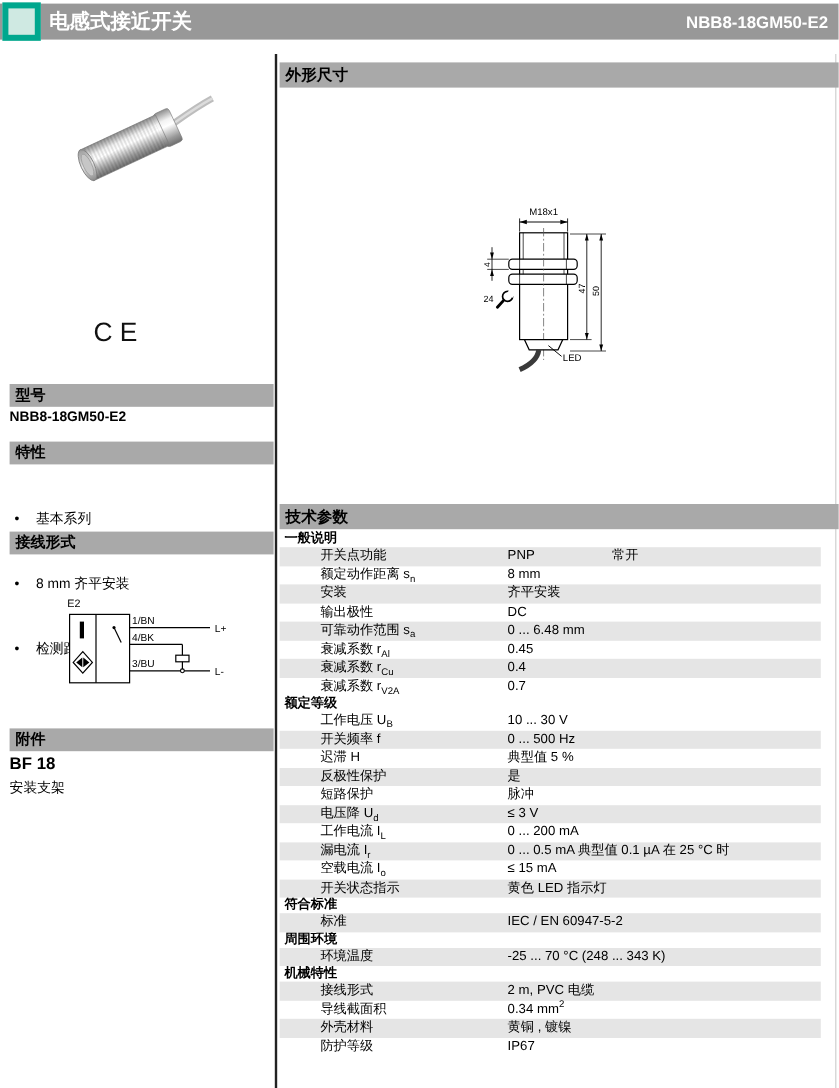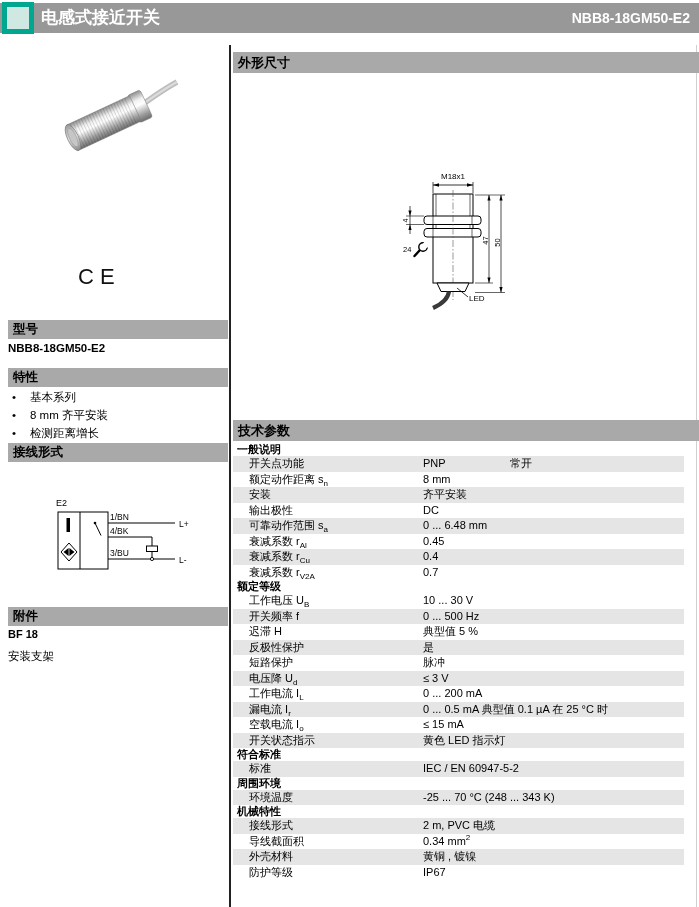--- a/index.html
+++ b/index.html
@@ -15,36 +15,36 @@
 
   
   .bar{position:absolute;background:#a9a9a9;font-weight:bold;color:#000;
        padding-left:5px;box-sizing:border-box;}
   .bar-left{left:8px;width:220px;height:19px;line-height:19px;font-size:12.5px;}
   .bar-right{left:233px;width:521px;height:21px;line-height:21px;font-size:13px;}
 
   
   .model-text{position:absolute;left:8px;top:342px;font-size:11.5px;font-weight:bold;}
   .features{position:absolute;left:8px;top:388px;width:215px;}
-  .feat{position:relative;height:18px;line-height:18px;font-size:11.5px;padding-left:22px;}
+  .feat{position:relative;height:18px;line-height:18px;font-size:11.5px;padding-left:22px;margin-top:36px;}
   .feat::before{content:"\2022";position:absolute;left:4px;top:0;}
   .ce{position:absolute;left:33px;top:264px;font-size:22px;letter-spacing:6px;color:#111;margin-left:45px;}
-  .bf18{position:absolute;left:8px;top:628px;font-size:11px;font-weight:bold;}
+  .bf18{position:absolute;left:8px;top:628px;font-size:14px;font-weight:bold;}
   .acc-desc{position:absolute;left:8px;top:649px;font-size:11.5px;}
 
   
   .vline-left{position:absolute;left:229px;top:45px;width:2px;height:862px;background:#222;}
   .vline-right{position:absolute;left:696px;top:45px;width:1px;height:862px;background:#cfcfcf;}
 
   
   .tech-rows{position:absolute;left:233px;top:443px;width:451px;}
   .t-section{height:13px;line-height:13px;font-size:11px;font-weight:bold;background:#fff;padding-left:4px;}
   .t-row{position:relative;height:15.5px;line-height:15.5px;font-size:11px;}
   .t-row:nth-child(even){background:#e5e5e5;}
-  .t-row .lab{position:absolute;left:16px;top:0;white-space:nowrap;}
+  .t-row .lab{position:absolute;left:34px;top:0;white-space:nowrap;}
   .t-row .val{position:absolute;left:190px;top:0;white-space:nowrap;}
   .t-row .val2{position:absolute;left:277px;top:0;white-space:nowrap;text-align:center;}
   .t-row sub{font-size:8px;line-height:0;}
   .t-row sup{font-size:8px;line-height:0;}
 
   svg{position:absolute;overflow:visible;}
   svg text{font-family:"Liberation Sans","DejaVu Sans",sans-serif;}
 </style>
 </head>
 <body>

